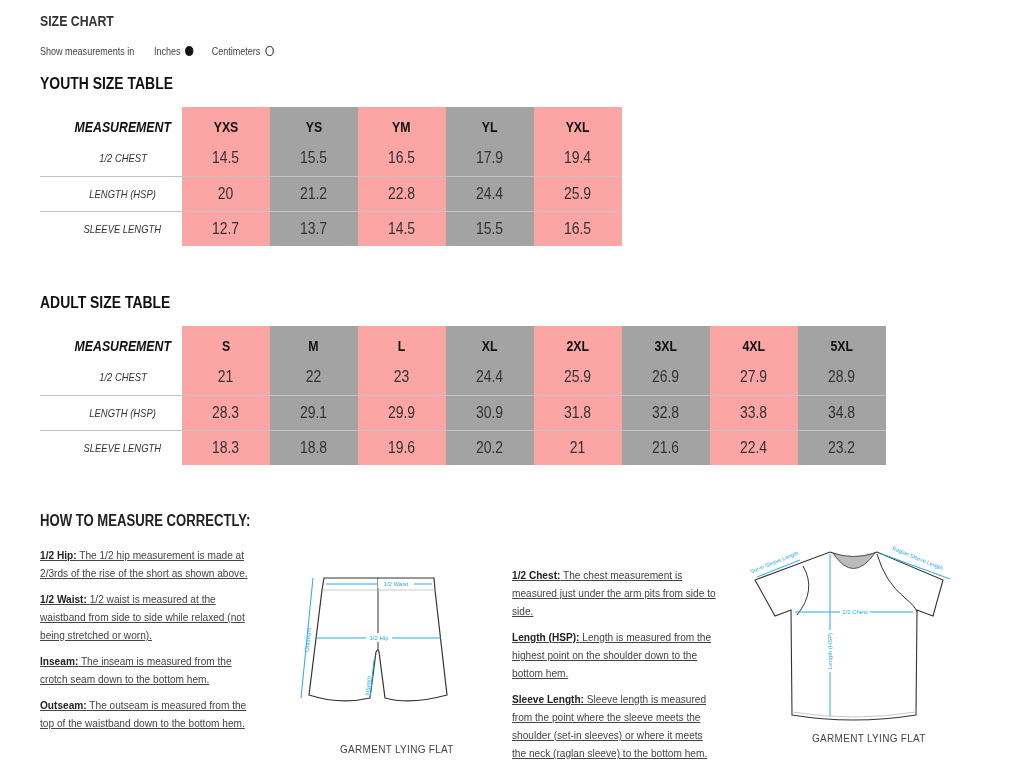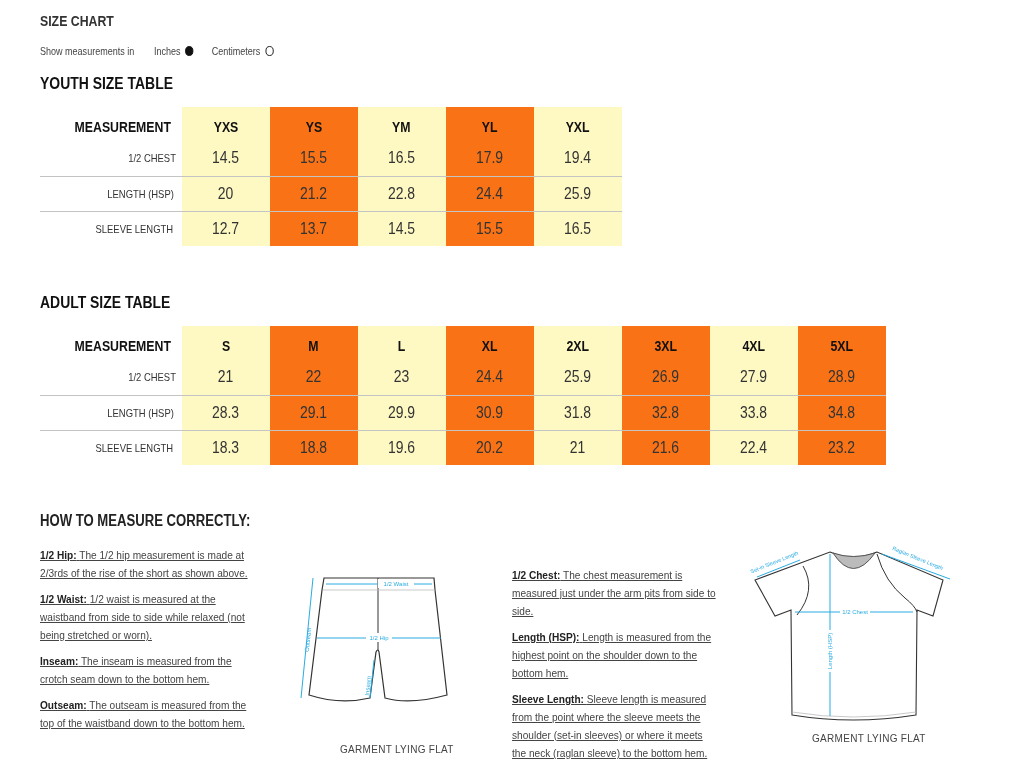--- a/index.html
+++ b/index.html
@@ -7,25 +7,25 @@
   .title { position: absolute; left: 40px; top: 12px; font-size: 15px; font-weight: bold; color: #333; letter-spacing: 0px; transform: scaleX(0.82); transform-origin: left; }
   .units { position: absolute; left: 40px; top: 45px; font-size: 11px; color: #444; display: flex; align-items: center; transform: scaleX(0.82); transform-origin: left; }
   .units .lbl { margin-right: 24px; }
   .units .opt { display: flex; align-items: center; margin-right: 22px; cursor: pointer; }
   .radio { display: inline-block; width: 10px; height: 10px; border-radius: 50%; border: 1.5px solid #111; margin-left: 6px; }
   .radio.on { background: #111; }
   .h2 { position: absolute; left: 40px; font-size: 17px; font-weight: bold; color: #111; transform: scaleX(0.82); transform-origin: left; }
   table.size { position: absolute; left: 40px; border-collapse: collapse; }
   table.size td, table.size th { height: 35px; text-align: center; font-size: 17px; color: #333; padding: 0; }
   table.size th { font-size: 15px; font-weight: bold; color: #111; height: 34px; }
-  table.size .mcol { width: 134px; text-align: right; padding-left: 24px; }
+  table.size .mcol { width: 134px; text-align: center; padding-left: 24px; font-style: italic; }
   table.size td.mcol { font-size: 11.5px; }
   table.size .c { width: 88px; }
-  table.size .odd { background: #fef9c3; }
-  table.size .even { background: #f97316; }
+  table.size .odd { background: #fca5a5; }
+  table.size .even { background: #a3a3a3; }
   table.size tr.sep td { border-top: 1.5px solid #c4c4c4; }
   table.size tr.hdr th { padding-top: 4px; }
   .cellt { display: inline-block; transform: scaleX(0.82); }
   .howto { position: absolute; left: 40px; top: 512px; font-size: 16px; font-weight: bold; color: #222; transform: scaleX(0.82); transform-origin: left; }
   .desc { position: absolute; font-size: 11.5px; line-height: 18px; color: #444; text-decoration: underline; }
   .desc p { margin-bottom: 8px; }
   .desc b { color: #222; }
   .desc .inner { transform: scaleX(0.88); transform-origin: left top; width: 250px; }
   .caption { position: absolute; font-size: 10px; color: #444; letter-spacing: 0.3px; }
   svg text { font-family: "Liberation Sans", sans-serif; }

